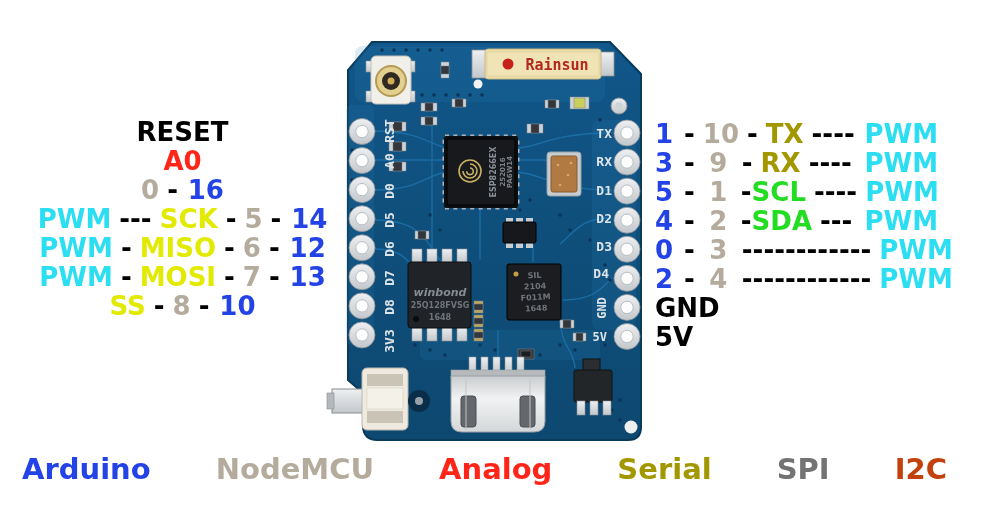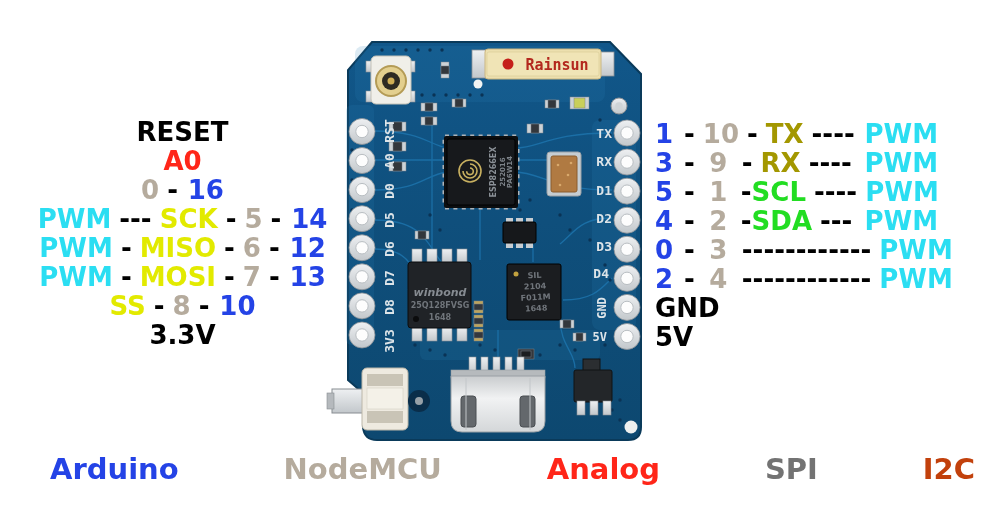--- a/index.html
+++ b/index.html
@@ -14,21 +14,21 @@
   .pin-col.right .pin-row{justify-content:flex-start;}
   .seg{display:inline-block;}
   .k-sep{margin:0 8px;}
   .k-sepT{margin-left:7px;}
   .k-nmL{min-width:18px;text-align:center;}
   .k-ardL{min-width:38px;text-align:right;}
   .k-ardR{min-width:21px;}
   .k-nmR{min-width:31px;text-align:center;}
   .k-pwm{margin-left:auto;}
   .k-note{margin-right:auto;}
-  .legend{position:absolute;left:50px;top:452px;width:925px;display:flex;
+  .legend{position:absolute;left:22px;top:452px;width:925px;display:flex;
           justify-content:space-between;align-items:center;
           font:700 29px "DejaVu Sans",sans-serif;}
   .board-svg{position:absolute;left:325px;top:28px;width:330px;height:424px;}
   .silk{font:700 13px "DejaVu Sans Mono",monospace;fill:#dde4e8;}
   .silk-sm{font:700 12px "DejaVu Sans Mono",monospace;fill:#dde4e8;}
   .chiptext{font:700 8px "DejaVu Sans",sans-serif;fill:#8a9096;text-anchor:middle;}
   .chiptext2{font:700 7px "DejaVu Sans",sans-serif;fill:#7c8288;text-anchor:middle;}
   .flashlogo{font:italic 700 11px "DejaVu Sans",sans-serif;fill:#868b91;text-anchor:middle;}
   .flashtext{font:700 8px "DejaVu Sans",sans-serif;fill:#70757b;text-anchor:middle;}
   .antennatext{font:700 15px "DejaVu Sans Mono",monospace;fill:#b3281e;text-anchor:middle;}
@@ -373,34 +373,34 @@
   </svg>
 
   <div class="pin-col left" id="left-col">
       <div class="pin-row"><span class="seg" style="color: rgb(0, 0, 0);">RESET</span></div>
       <div class="pin-row"><span class="seg" style="color: rgb(255, 38, 25);">A0</span></div>
       <div class="pin-row"><span class="seg k-nmL" style="color: rgb(181, 171, 157);">0</span><span class="seg k-sep" style="color: rgb(0, 0, 0);">-</span><span class="seg k-ardL" style="color: rgb(36, 67, 230);">16</span></div>
       <div class="pin-row"><span class="seg" style="color: rgb(43, 222, 242);">PWM</span><span class="seg k-sep" style="color: rgb(0, 0, 0);">---</span><span class="seg" style="color: rgb(226, 234, 0);">SCK</span><span class="seg k-sep" style="color: rgb(0, 0, 0);">-</span><span class="seg k-nmL" style="color: rgb(181, 171, 157);">5</span><span class="seg k-sep" style="color: rgb(0, 0, 0);">-</span><span class="seg k-ardL" style="color: rgb(36, 67, 230);">14</span></div>
       <div class="pin-row"><span class="seg" style="color: rgb(43, 222, 242);">PWM</span><span class="seg k-sep" style="color: rgb(0, 0, 0);">-</span><span class="seg" style="color: rgb(226, 234, 0);">MISO</span><span class="seg k-sep" style="color: rgb(0, 0, 0);">-</span><span class="seg k-nmL" style="color: rgb(181, 171, 157);">6</span><span class="seg k-sep" style="color: rgb(0, 0, 0);">-</span><span class="seg k-ardL" style="color: rgb(36, 67, 230);">12</span></div>
       <div class="pin-row"><span class="seg" style="color: rgb(43, 222, 242);">PWM</span><span class="seg k-sep" style="color: rgb(0, 0, 0);">-</span><span class="seg" style="color: rgb(226, 234, 0);">MOSI</span><span class="seg k-sep" style="color: rgb(0, 0, 0);">-</span><span class="seg k-nmL" style="color: rgb(181, 171, 157);">7</span><span class="seg k-sep" style="color: rgb(0, 0, 0);">-</span><span class="seg k-ardL" style="color: rgb(36, 67, 230);">13</span></div>
       <div class="pin-row"><span class="seg" style="color: rgb(226, 234, 0);">SS</span><span class="seg k-sep" style="color: rgb(0, 0, 0);">-</span><span class="seg k-nmL" style="color: rgb(181, 171, 157);">8</span><span class="seg k-sep" style="color: rgb(0, 0, 0);">-</span><span class="seg k-ardL" style="color: rgb(36, 67, 230);">10</span></div>
-      <div class="pin-row"><span class="seg" style="color: rgb(0, 0, 0);">3.3V</span></div>
     </div>
   <div class="pin-col right" id="right-col">
       <div class="pin-row"><span class="seg k-ardR" style="color: rgb(36, 67, 230);">1</span><span class="seg k-sep" style="color: rgb(0, 0, 0);">-</span><span class="seg k-nmR" style="color: rgb(181, 171, 157);">10</span><span class="seg k-sep" style="color: rgb(0, 0, 0);">-</span><span class="seg" style="color: rgb(163, 151, 0);">TX</span><span class="seg k-sep" style="color: rgb(0, 0, 0);">----</span><span class="seg k-pwm" style="color: rgb(43, 222, 242);">PWM</span></div>
       <div class="pin-row"><span class="seg k-ardR" style="color: rgb(36, 67, 230);">3</span><span class="seg k-sep" style="color: rgb(0, 0, 0);">-</span><span class="seg k-nmR" style="color: rgb(181, 171, 157);">9</span><span class="seg k-sep" style="color: rgb(0, 0, 0);">-</span><span class="seg" style="color: rgb(163, 151, 0);">RX</span><span class="seg k-sep" style="color: rgb(0, 0, 0);">----</span><span class="seg k-pwm" style="color: rgb(43, 222, 242);">PWM</span></div>
       <div class="pin-row"><span class="seg k-ardR" style="color: rgb(36, 67, 230);">5</span><span class="seg k-sep" style="color: rgb(0, 0, 0);">-</span><span class="seg k-nmR" style="color: rgb(181, 171, 157);">1</span><span class="seg k-sepT" style="color: rgb(0, 0, 0);">-</span><span class="seg" style="color: rgb(34, 221, 34);">SCL</span><span class="seg k-sep" style="color: rgb(0, 0, 0);">----</span><span class="seg k-pwm" style="color: rgb(43, 222, 242);">PWM</span></div>
       <div class="pin-row"><span class="seg k-ardR" style="color: rgb(36, 67, 230);">4</span><span class="seg k-sep" style="color: rgb(0, 0, 0);">-</span><span class="seg k-nmR" style="color: rgb(181, 171, 157);">2</span><span class="seg k-sepT" style="color: rgb(0, 0, 0);">-</span><span class="seg" style="color: rgb(34, 221, 34);">SDA</span><span class="seg k-sep" style="color: rgb(0, 0, 0);">---</span><span class="seg k-pwm" style="color: rgb(43, 222, 242);">PWM</span></div>
       <div class="pin-row"><span class="seg k-ardR" style="color: rgb(36, 67, 230);">0</span><span class="seg k-sep" style="color: rgb(0, 0, 0);">-</span><span class="seg k-nmR" style="color: rgb(181, 171, 157);">3</span><span class="seg k-sep" style="color: rgb(0, 0, 0);">------------</span><span class="seg k-pwm" style="color: rgb(43, 222, 242);">PWM</span></div>
       <div class="pin-row"><span class="seg k-ardR" style="color: rgb(36, 67, 230);">2</span><span class="seg k-sep" style="color: rgb(0, 0, 0);">-</span><span class="seg k-nmR" style="color: rgb(181, 171, 157);">4</span><span class="seg k-sep" style="color: rgb(0, 0, 0);">------------</span><span class="seg k-pwm" style="color: rgb(43, 222, 242);">PWM</span></div>
       <div class="pin-row"><span class="seg" style="color: rgb(0, 0, 0);">GND</span></div>
       <div class="pin-row"><span class="seg" style="color: rgb(0, 0, 0);">5V</span></div>
     </div>
 
   <div class="legend" id="legend">
       <span style="color: rgb(36, 67, 230);">Arduino</span>
       <span style="color: rgb(181, 171, 157);">NodeMCU</span>
       <span style="color: rgb(255, 38, 25);">Analog</span>
+      <span style="color: rgb(163, 151, 0);">Serial</span>
       <span style="color: #737373;">SPI</span>
       <span style="color: #c2410c;">I2C</span>
     </div>
 
 </div>
 
 </body></html>

